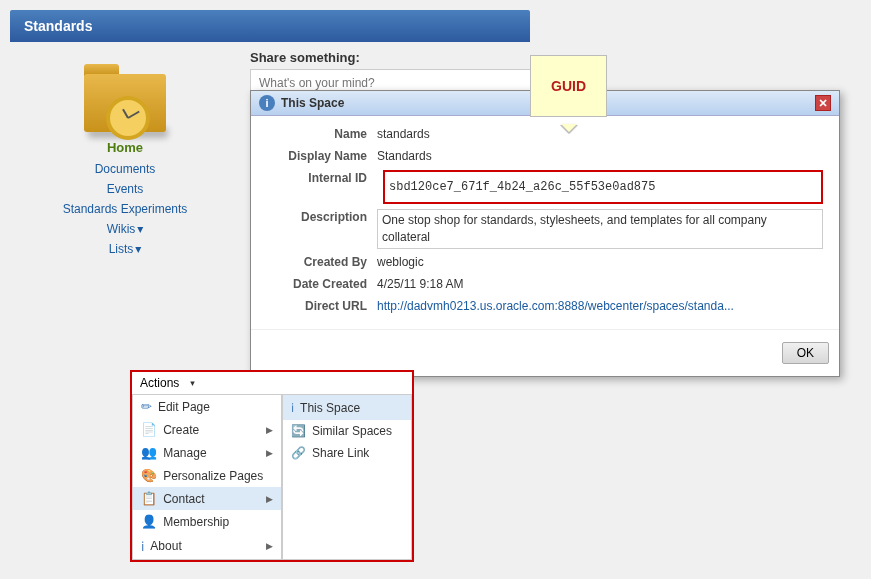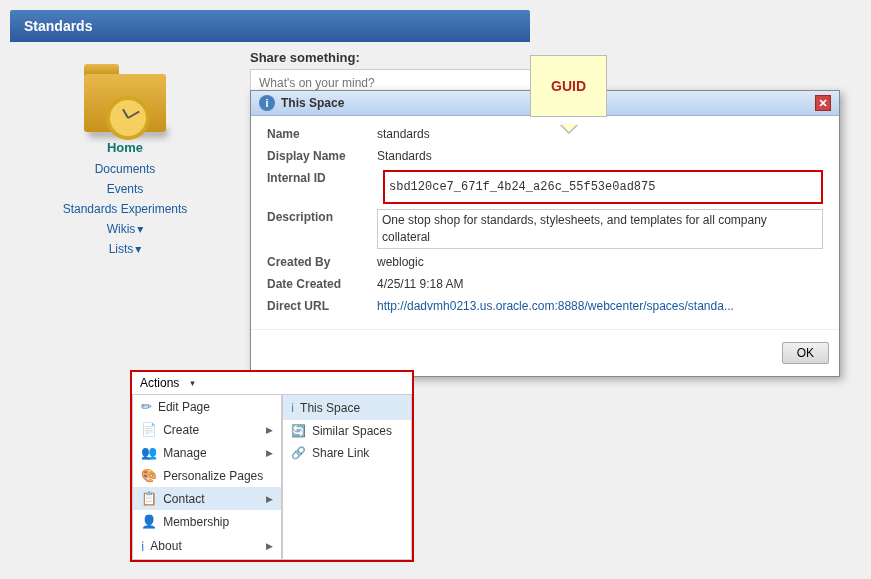--- a/index.html
+++ b/index.html
@@ -123,21 +123,21 @@
     }
 
     .sidebar-nav {
       text-align: center;
       width: 100%;
     }
 
     .sidebar-nav-title {
       font-weight: bold;
       font-size: 13px;
-      color: #0f766e;
+      color: #4d7c0f;
       margin-bottom: 4px;
     }
 
     .sidebar-nav-item {
       display: block;
       color: #1a5ba0;
       text-decoration: none;
       padding: 3px 0;
       font-size: 12px;
       cursor: pointer;
@@ -291,21 +291,21 @@
     }
 
     .dialog-row {
       display: flex;
       margin-bottom: 5px;
       line-height: 1.4;
     }
 
     .dialog-row-label {
       width: 110px;
-      text-align: left;
+      text-align: right;
       padding-right: 10px;
       color: #555;
       font-weight: bold;
       flex-shrink: 0;
     }
 
     .dialog-row-value {
       color: #333;
       flex: 1;
     }

